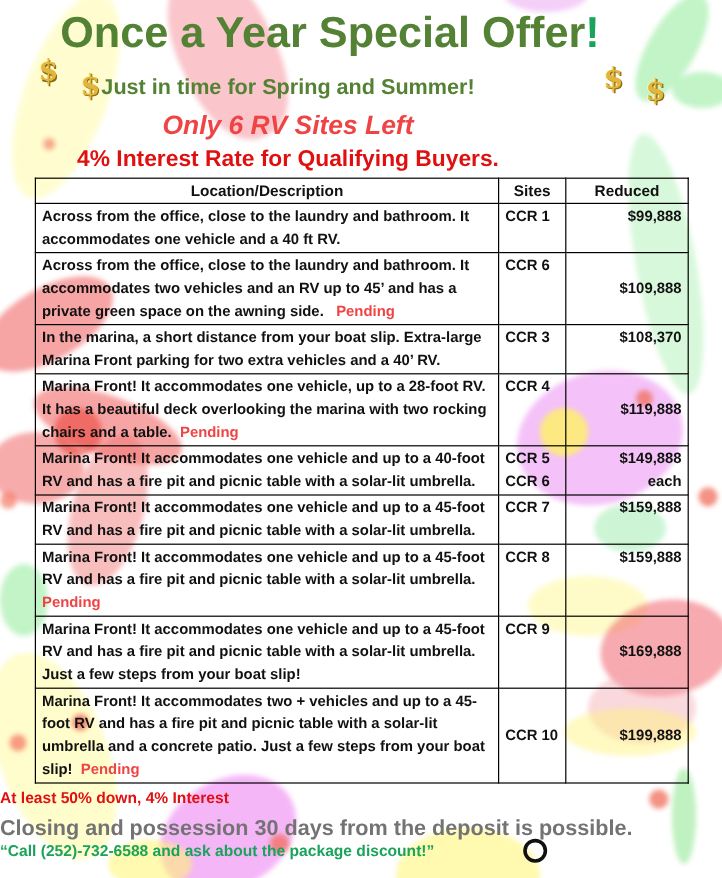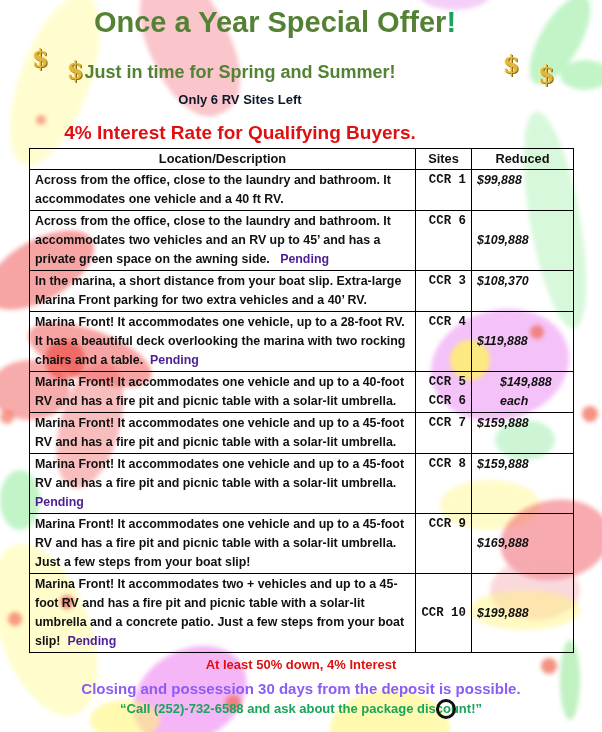--- a/index.html
+++ b/index.html
@@ -7,54 +7,54 @@
     width: 602px; height: 732px; overflow: hidden; position: relative;
     background: #ffffff;
     font-family: "Liberation Sans", "DejaVu Sans", sans-serif;
   }
   .bg { position: absolute; inset: 0; z-index: 0; pointer-events: none; }
   .blob { position: absolute; border-radius: 50%; filter: blur(2px); }
   .content { position: relative; z-index: 1; }
 
   .title {
     position: absolute; left: 0; width: 550px; top: 6px; text-align: center;
-    color: #548235; font-weight: bold; font-size: 29px; letter-spacing: 0px;
+    color: #548235; font-weight: bold; font-size: 36px; letter-spacing: 0px;
   }
   .title .bang { color: #1aa35a; }
   .sub {
     position: absolute; left: 0; width: 480px; text-align: center; font-weight: bold;
   }
   .sub1 { top: 62px; color: #548235; font-size: 18px; }
-  .sub2 { top: 92px; color: #0f172a; font-size: 13px; }
+  .sub2 { top: 92px; color: #ef4444; font-size: 22px; font-style: italic; }
   .sub3 { top: 122px; color: #e01010; font-size: 19px; }
 
   .dollar {
     position: absolute; font-weight: bold; font-size: 24px; color: #e2b53c;
     text-shadow: 1px 1px 0 #8a6a10, -1px 0 0 #fff3b0;
     font-family: "DejaVu Serif", serif;
   }
 
   table.offers {
     position: absolute; left: 29px; top: 148px; width: 545px;
     border-collapse: collapse; font-size: 12.4px; font-weight: bold; color: #111;
   }
   table.offers th, table.offers td {
     border: 1.5px solid #000; padding: 1px 5px; line-height: 19px; vertical-align: top;
   }
   table.offers th { text-align: center; font-size: 12.8px; line-height: 18px; }
-  table.offers td.site { text-align: right; width: 45px; font-family: Liberation Mono, monospace; }
-  table.offers td.price { text-align: left; width: 68px; font-style: italic; }
+  table.offers td.site { text-align: left; width: 45px; }
+  table.offers td.price { text-align: right; width: 68px; }
   table.offers td.mid { vertical-align: middle; }
-  .pending { color: #4c1d95; }
+  .pending { color: #ef4444; }
 
   .foot {
-    position: absolute; left: 0; width: 602px; text-align: center; font-weight: bold;
+    position: absolute; left: 0; width: 602px; text-align: left; font-weight: bold;
   }
   .foot1 { top: 657px; color: #e01010; font-size: 13px; }
-  .foot2 { top: 680px; color: #8b5cf6; font-size: 15px; }
+  .foot2 { top: 680px; color: #737373; font-size: 18px; }
   .foot3 { top: 701px; color: #1aa35a; font-size: 13px; }
   .cursor {
     position: absolute; left: 436px; top: 699px; width: 14px; height: 14px;
     border: 3px solid #111; border-radius: 50%; background: transparent; z-index: 5;
   }
 </style>
 </head>
 <body>
 
 <div class="bg">

